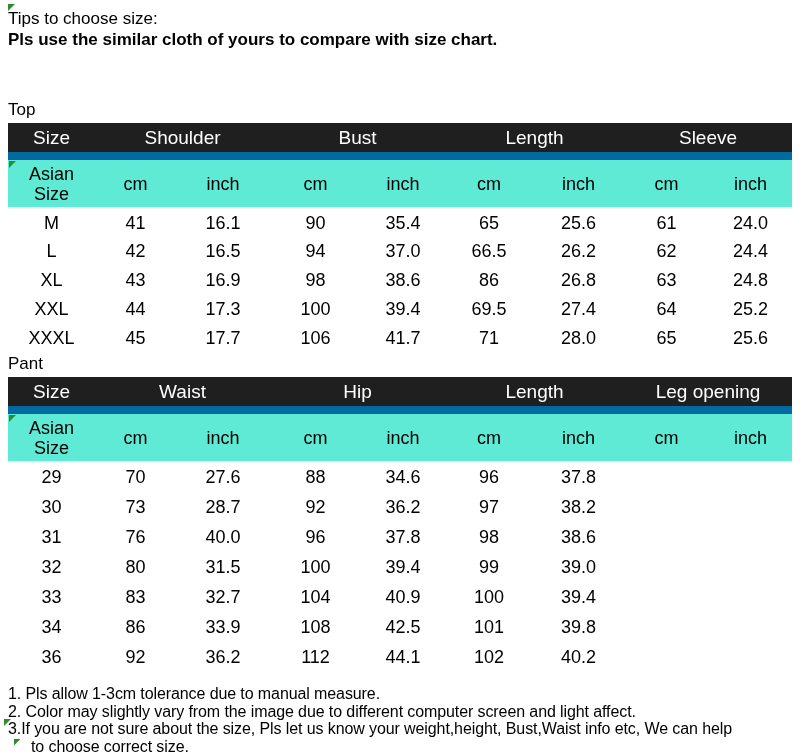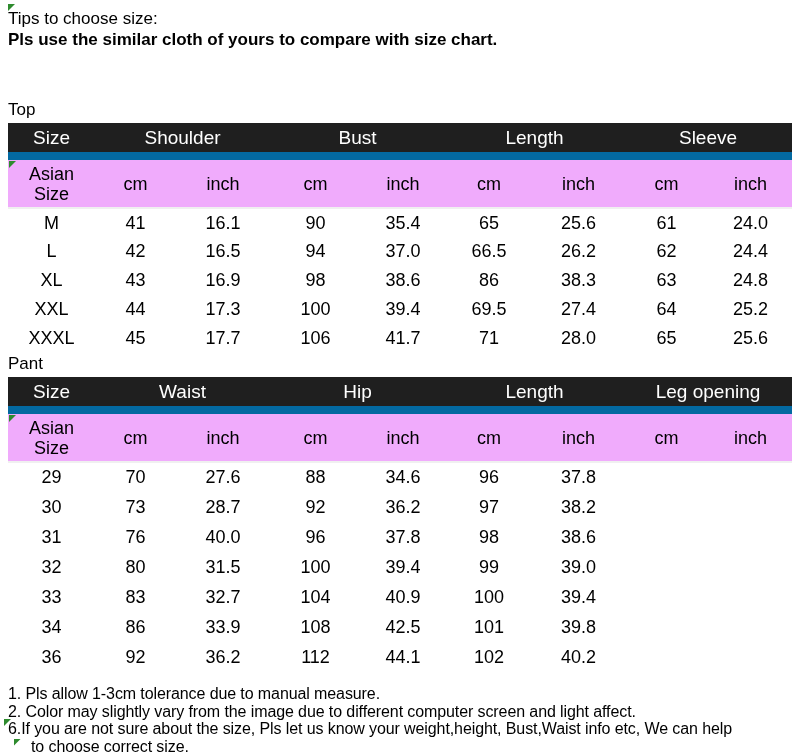--- a/index.html
+++ b/index.html
@@ -64,21 +64,21 @@
   }
   tr.group-row th {
     background: #1f1f1f;
     color: #ffffff;
     font-size: 19px;
     height: 33px;
     border-bottom: 8px solid #0369a1;
   }
   tr.sub-row th {
     position: relative;
-    background: #f0abfc;
+    background: #5eead4;
     font-size: 18px;
     height: 52px;
     line-height: 20px;
     border-bottom: 2px solid #f0f0f0;
   }
   tr.sub-row th.asian-size { padding: 0 14px; }
   tbody td {
     font-size: 18px;
     height: 29px;
   }
@@ -194,21 +194,21 @@
           <td>62</td>
           <td>24.4</td>
         </tr>
         <tr>
           <td>XL</td>
           <td>43</td>
           <td>16.9</td>
           <td>98</td>
           <td>38.6</td>
           <td>86</td>
-          <td>38.3</td>
+          <td>26.8</td>
           <td>63</td>
           <td>24.8</td>
         </tr>
         <tr>
           <td>XXL</td>
           <td>44</td>
           <td>17.3</td>
           <td>100</td>
           <td>39.4</td>
           <td>69.5</td>
@@ -341,17 +341,17 @@
           <td>40.2</td>
           <td></td>
           <td></td>
         </tr>
       </tbody>
   </table>
 
   <div class="notes">
     <p class="note">1. Pls allow 1-3cm tolerance due to manual measure.</p>
     <p class="note">2. Color may slightly vary from the image due to different computer screen and light affect.</p>
-    <p class="note cmark-n3">6.If you are not sure about the size, Pls let us know your weight,height, Bust,Waist info etc, We can help</p>
+    <p class="note cmark-n3">3.If you are not sure about the size, Pls let us know your weight,height, Bust,Waist info etc, We can help</p>
     <p class="note note-indent cmark-n4">to choose correct size.</p>
   </div>
 
 </div>
 
 </body></html>

